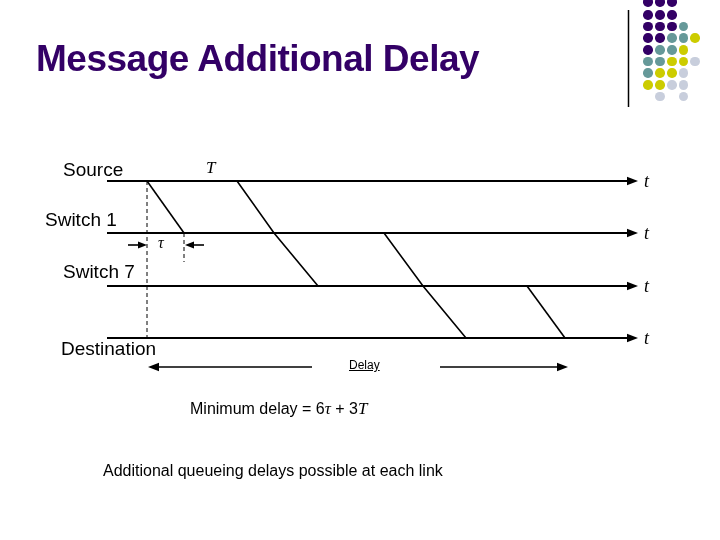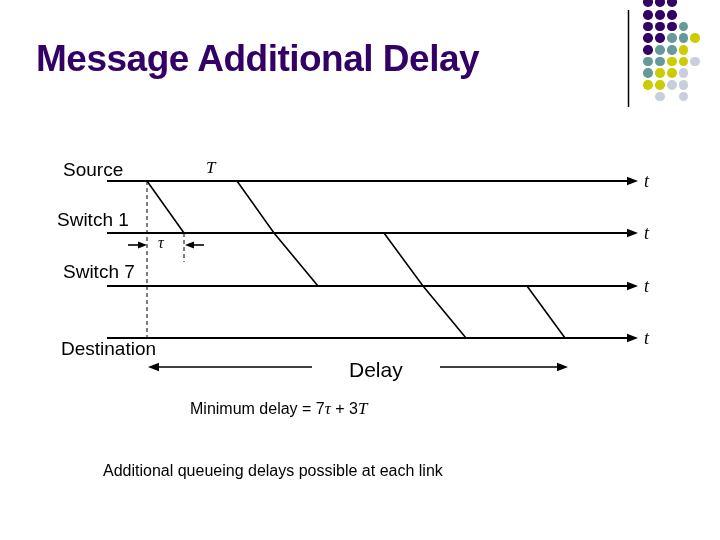--- a/index.html
+++ b/index.html
@@ -10,21 +10,21 @@
   .abs{position:absolute;line-height:1;white-space:pre;color:#000;}
   .title{
     position:absolute;left:36px;top:40px;font-size:37px;font-weight:bold;
     line-height:1;letter-spacing:-0.5px;white-space:pre;
   }
   .tl-label{font-size:19px;}
   .math{font-family:"Liberation Serif",serif;font-style:italic;}
   .t-axis{font-size:18px;}
   .T-label{font-size:17px;}
   .tau-label{font-size:16px;}
-  .delay-label{font-size:21px;}
+  .delay-label{font-size:12px;text-decoration:underline;}
   .formula{left:190px;top:400px;font-size:16px;}
   .formula .math{font-size:17px;}
   .note{left:103px;top:463px;font-size:16px;}
   .dot{position:absolute;width:9.5px;height:9.5px;border-radius:50%;}
   svg{position:absolute;left:0;top:0;}
 </style>
 </head>
 <body style="background: rgb(255, 255, 255);">
 
 <div class="title" style="color: rgb(51, 0, 102);">Message Additional Delay</div>
@@ -108,28 +108,28 @@
     <line x1="155" y1="367" x2="312" y2="367" stroke="#000" stroke-width="1.4"></line>
     <polygon points="148,367 159,362.8 159,371.2" fill="#000"></polygon>
     <line x1="440" y1="367" x2="561" y2="367" stroke="#000" stroke-width="1.4"></line>
     <polygon points="568,367 557,362.8 557,371.2" fill="#000"></polygon>
   </g>
 
   <line x1="628.5" y1="10" x2="628.5" y2="107" stroke="#000" stroke-width="1.5"></line>
 </svg>
 
 <div class="abs tl-label" style="left:63px;top:160px;">Source</div>
-<div class="abs tl-label" style="left:57px;top:210px;text-align:right;">Switch 1</div>
+<div class="abs tl-label" style="left:45px;top:210px;text-align:right;">Switch 1</div>
 <div class="abs tl-label" style="left:63px;top:262px;">Switch 7</div>
 <div class="abs tl-label" style="left:61px;top:339px;">Destination</div>
 
 <div class="abs math t-axis" style="left:644px;top:172px;">t</div>
 <div class="abs math t-axis" style="left:644px;top:224px;">t</div>
 <div class="abs math t-axis" style="left:644px;top:277px;">t</div>
 <div class="abs math t-axis" style="left:644px;top:329px;">t</div>
 
 <div class="abs math T-label" style="left:206px;top:159px;">T</div>
 <div class="abs math tau-label" style="left:158px;top:235px;">τ</div>
 <div class="abs delay-label" style="left:349px;top:359px;">Delay</div>
 
-<div class="abs formula"><span>Minimum delay = 7</span><span class="math">τ</span><span> + 3</span><span class="math">T</span></div>
+<div class="abs formula"><span>Minimum delay = 6</span><span class="math">τ</span><span> + 3</span><span class="math">T</span></div>
 
 <div class="abs note">Additional queueing delays possible at each link</div>
 
 </body></html>

